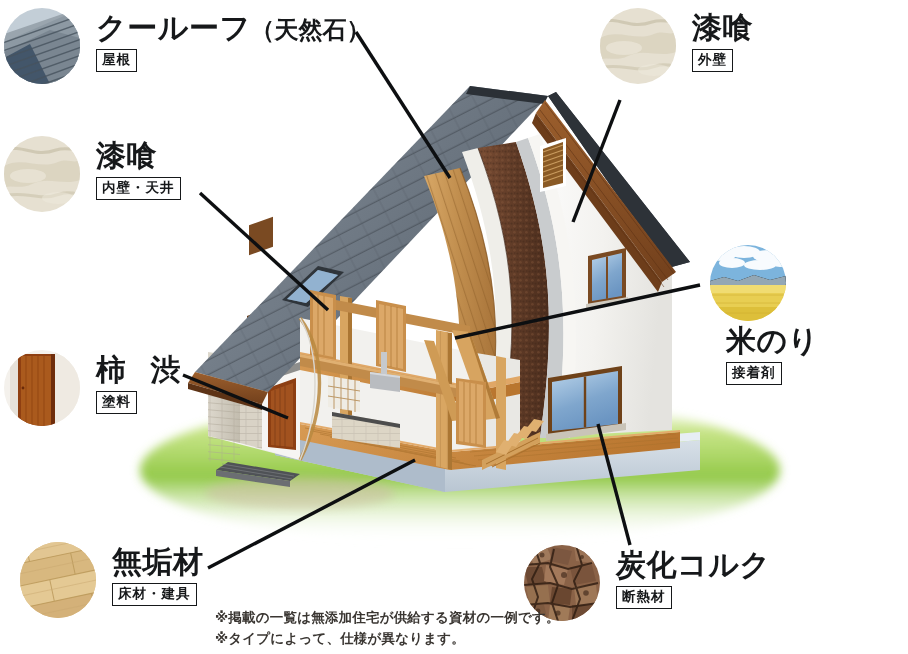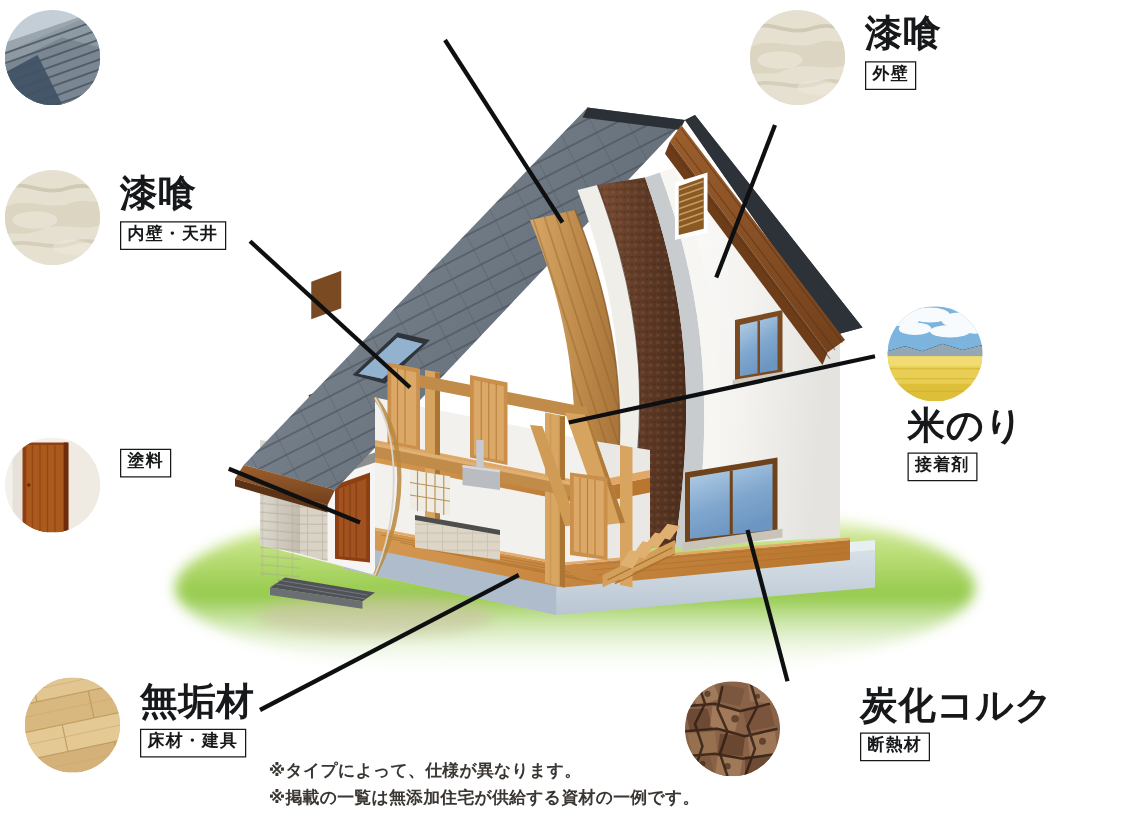--- a/index.html
+++ b/index.html
@@ -363,20 +363,24 @@
             <path d="M-4,44 L80,14"></path>
             <path d="M-4,52 L80,22"></path>
           <path d="M-4,60 L80,30"></path>
             <path d="M-4,68 L80,38"></path>
             <path d="M-4,76 L80,46"></path>
           <path d="M10,80 L80,54"></path>
             <path d="M28,80 L80,62"></path>
         </g>
       </svg>
     </div>
+    <div class="ctext">
+      <div class="cname"><span>クールーフ</span><span class="paren">（天然石）</span></div>
+      <div class="ctag">屋根</div>
+    </div>
   </div>
 
   <div class="callout" style="left:4px;top:136px;">
     <div class="thumb">
       <svg class="tinner" viewBox="0 0 76 76" preserveAspectRatio="none">
         <rect width="76" height="76" fill="#e6e0d1"></rect>
         <path d="M0,30 C18,20 36,34 54,26 C64,22 70,28 76,24 L76,44 C60,50 44,40 28,48 C16,54 8,48 0,52 Z" fill="#d9d2be" opacity="0.85"></path>
         <path d="M0,14 C20,8 30,22 52,14 C64,10 70,16 76,12" stroke="#cbc3ac" stroke-width="3" fill="none" opacity="0.8"></path>
         <path d="M0,60 C22,54 34,66 56,58 C66,54 72,60 76,56" stroke="#cfc8b2" stroke-width="3" fill="none" opacity="0.75"></path>
         <ellipse cx="24" cy="40" rx="18" ry="7" fill="#efeade" opacity="0.6"></ellipse>
@@ -401,20 +405,21 @@
             <path d="M28,6 V76"></path>
             <path d="M34,6 V76"></path>
             <path d="M40,6 V76"></path>
         </g>
         <rect x="47" y="4" width="4" height="72" fill="#6f2d0b"></rect>
         <circle cx="19" cy="38" r="1.4" fill="#6b2a09"></circle>
         <rect x="51" y="0" width="25" height="76" fill="#efeae2"></rect>
       </svg>
     </div>
     <div class="ctext">
+      <div class="cname spaced"><span>柿 渋</span></div>
       <div class="ctag">塗料</div>
     </div>
   </div>
 
   <div class="callout" style="left:20px;top:542px;">
     <div class="thumb">
       <svg class="tinner" viewBox="0 0 76 76" preserveAspectRatio="none">
         <rect width="76" height="76" fill="#dcbd85"></rect>
         <g transform="rotate(-12 38 38)">
           <rect x="-14" y="-8" width="110" height="22" fill="#e2c692"></rect>
@@ -485,21 +490,21 @@
             <path d="M0,68 H76"></path>
         </g>
       </svg>
     </div>
     <div class="ctext">
       <div class="cname"><span>米のり</span></div>
       <div class="ctag">接着剤</div>
     </div>
   </div>
 
-  <div class="callout" style="left:548px;top:545px;gap:48px;">
+  <div class="callout" style="left:524px;top:545px;">
     <div class="thumb">
       <svg class="tinner" viewBox="0 0 76 76" preserveAspectRatio="none">
         <rect width="76" height="76" fill="#8a6247"></rect>
         <g>
           <polygon points="2,4 22,0 28,14 10,20" fill="#a07a5c"></polygon>
           <polygon points="28,2 48,6 44,20 26,16" fill="#7c5740"></polygon>
           <polygon points="50,0 72,4 70,18 52,16" fill="#9b7356"></polygon>
           <polygon points="0,22 18,22 22,38 4,40" fill="#6d4a34"></polygon>
           <polygon points="22,20 44,24 40,40 20,36" fill="#a3795b"></polygon>
           <polygon points="46,22 68,20 72,36 50,40" fill="#7a543c"></polygon>
@@ -528,17 +533,17 @@
         </g>
       </svg>
     </div>
     <div class="ctext">
       <div class="cname"><span>炭化コルク</span></div>
       <div class="ctag">断熱材</div>
     </div>
   </div>
 
   <div id="note">
+    <div>※掲載の一覧は無添加住宅が供給する資材の一例です。</div>
     <div>※タイプによって、仕様が異なります。</div>
-    <div>※掲載の一覧は無添加住宅が供給する資材の一例です。</div>
   </div>
 
 </div>
 
 </body></html>

